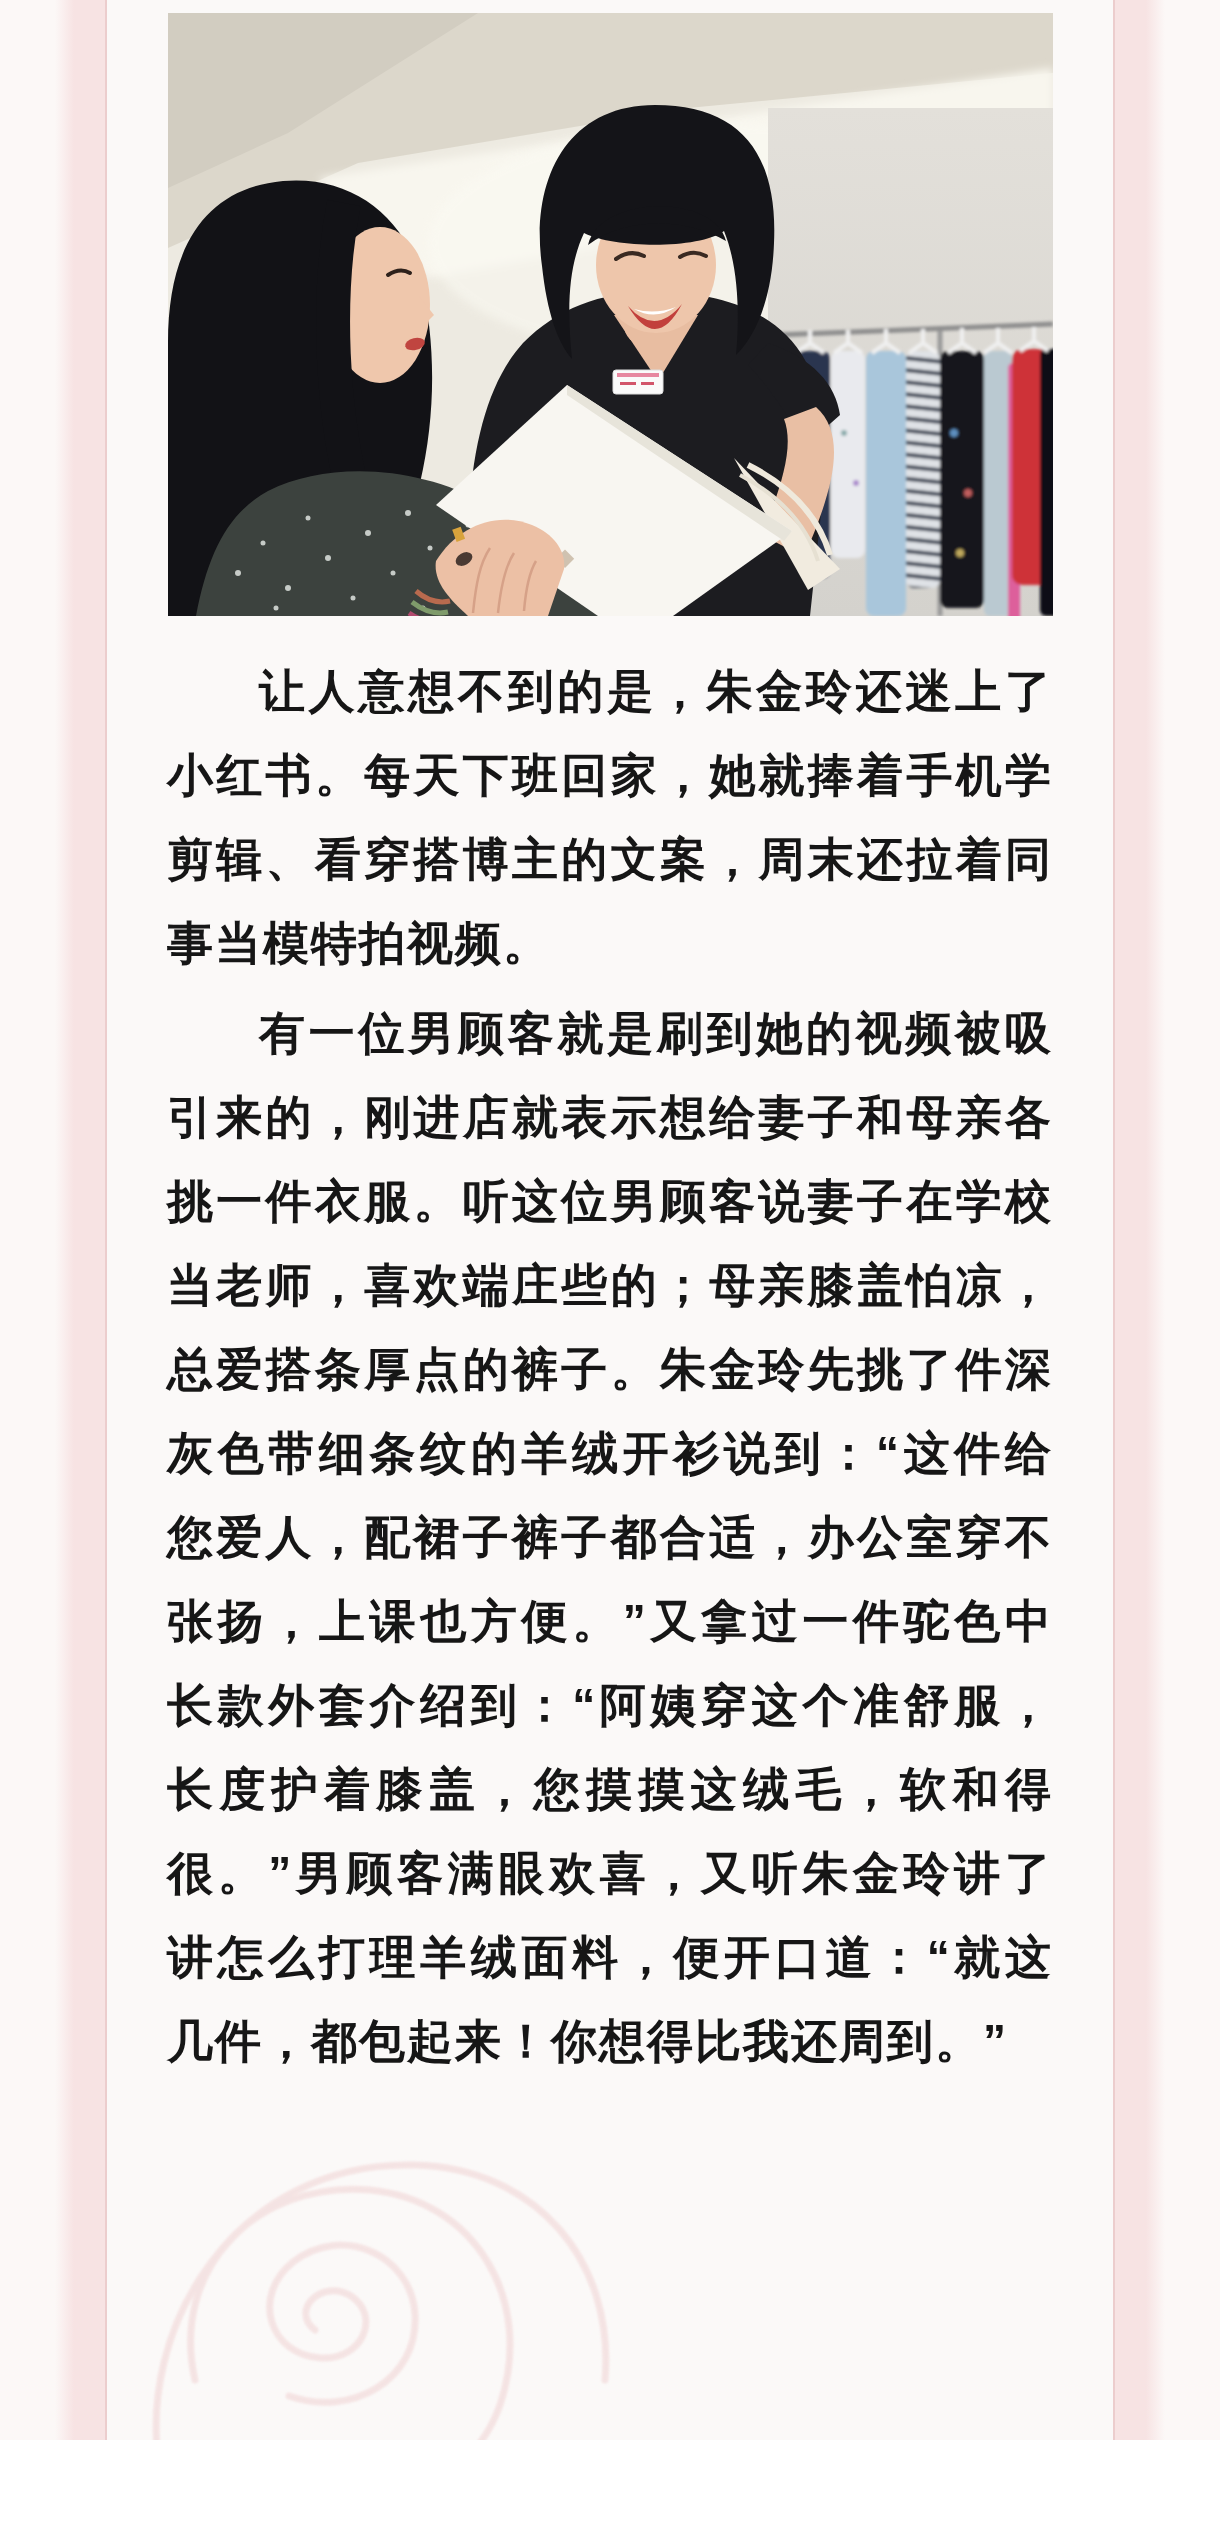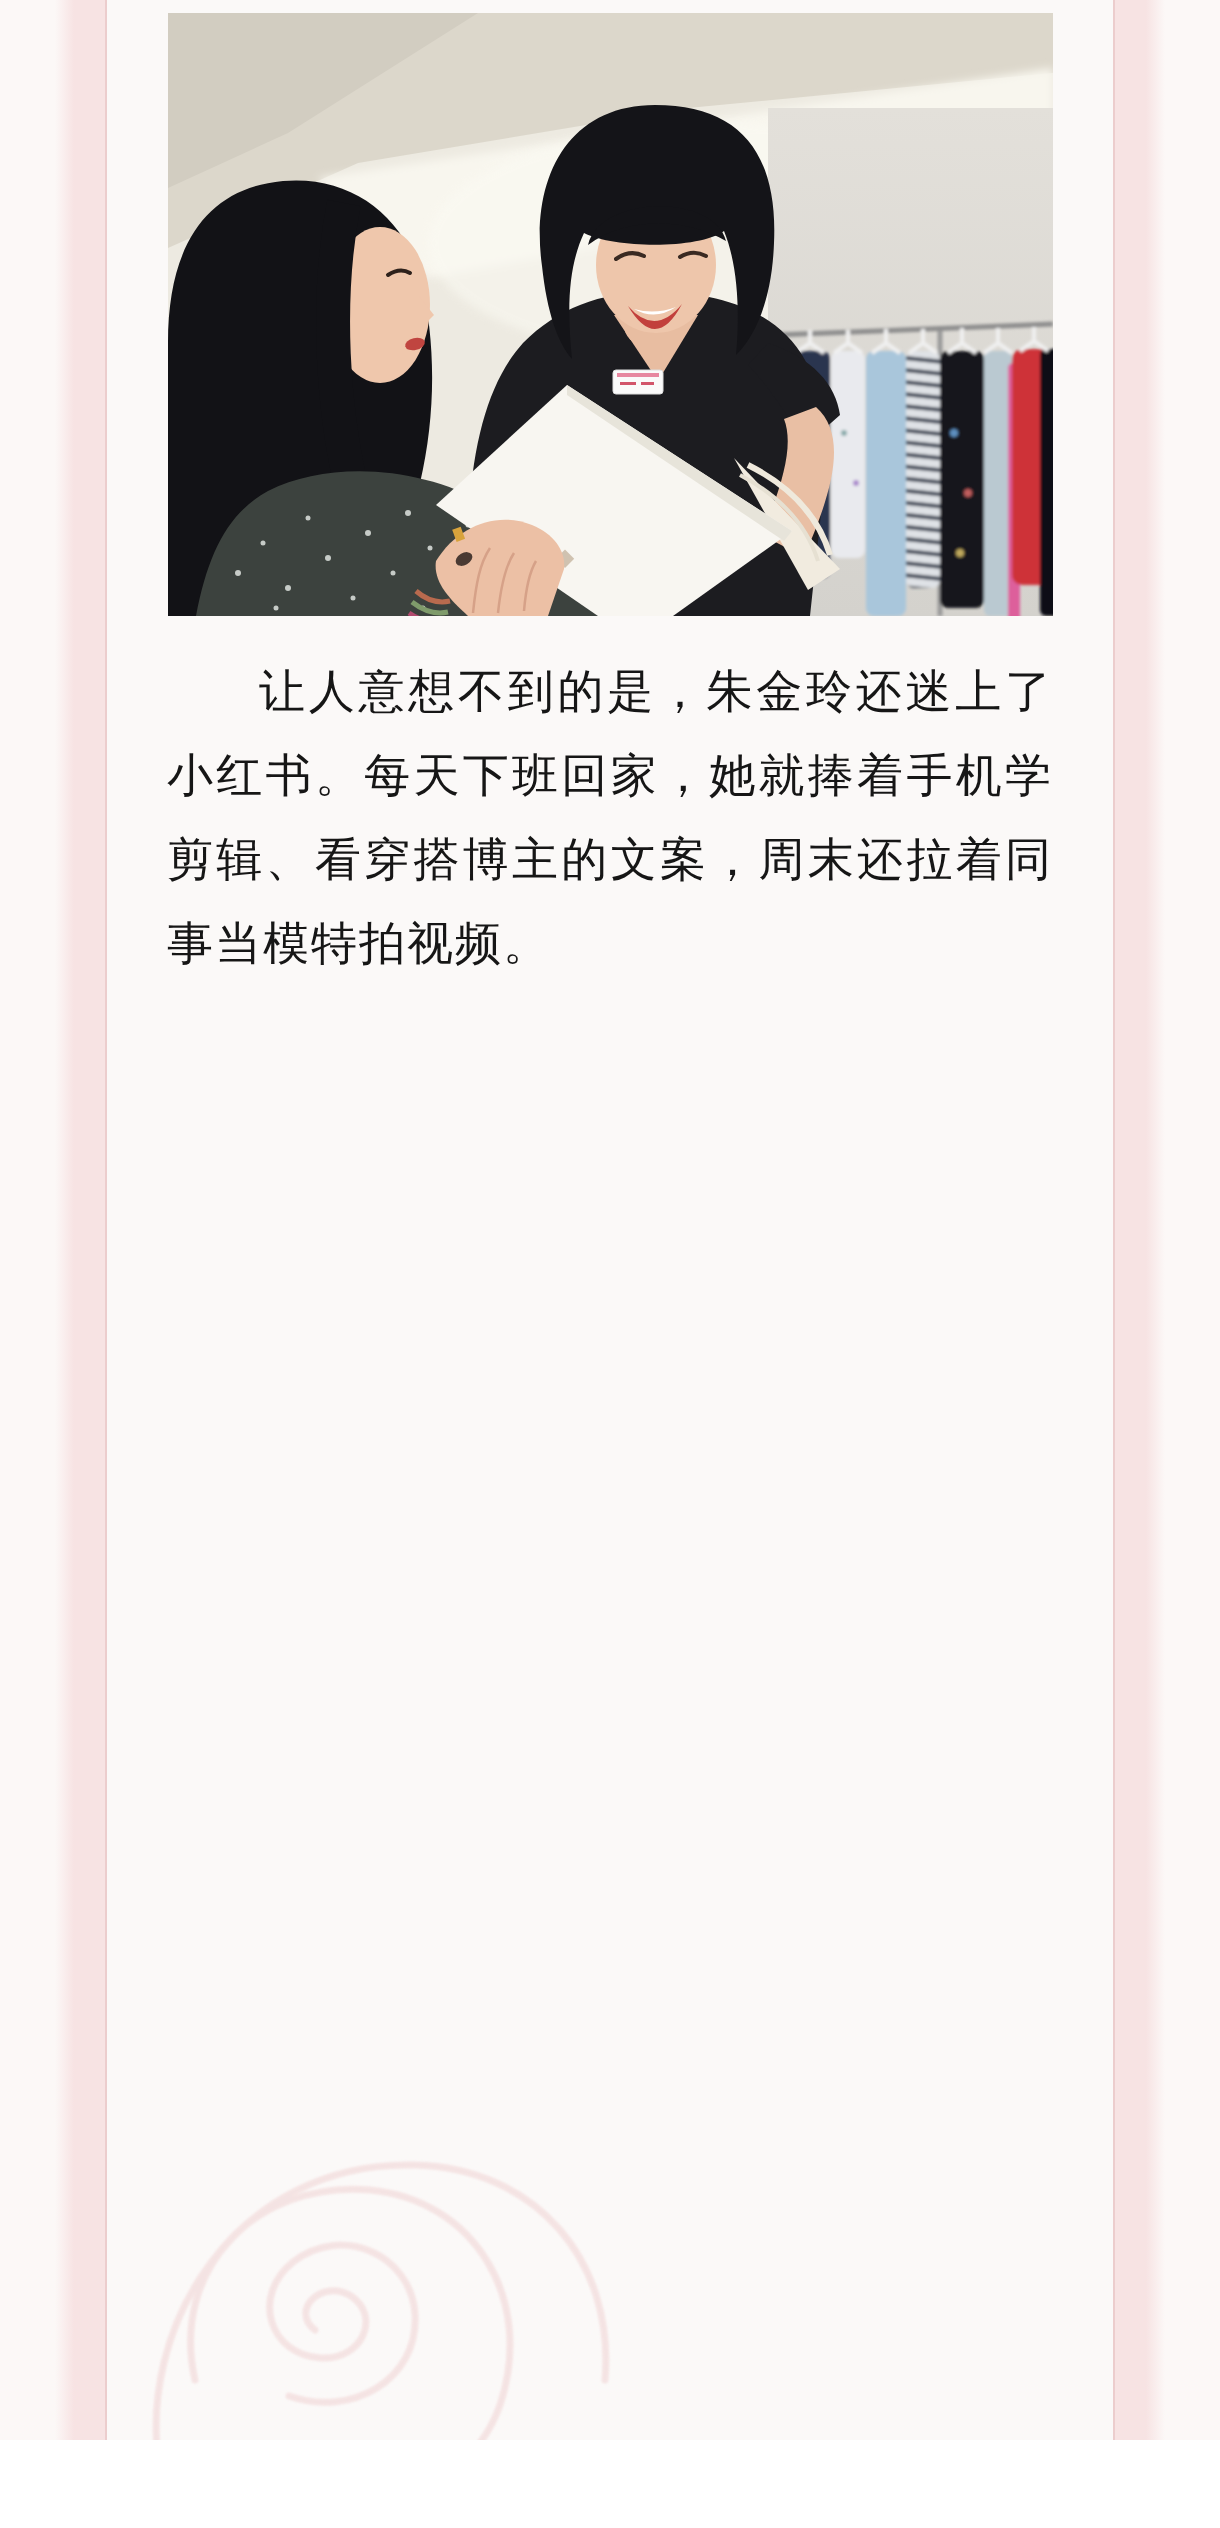--- a/index.html
+++ b/index.html
@@ -1,19 +1,20 @@
 <!DOCTYPE html>
 <html><head>
 <meta charset="utf-8">
 <style>
   html,body{margin:0;padding:0;}
   .page{
     position:relative;width:1220px;height:2440px;overflow:hidden;
     background:linear-gradient(90deg,#fcf8f7 0px,#fcf8f7 55px,#f7e3e3 74px,#f7e3e3 1146px,#fcf8f7 1165px,#fcf8f7 1220px);
     font-family:"Liberation Sans",sans-serif;
+    font-weight:bold;
   }
   .card{
     position:absolute;left:105px;top:0;width:1010px;height:2473px;box-sizing:border-box;
     background:#fbf9f8;
     border-left:2px solid #eccdcd;border-right:2px solid #eccdcd;border-bottom:2px solid #e9c6c6;
     overflow:hidden;
   }
   figure.photo{
     margin:13px auto 0;width:885px;height:603px;display:block;position:relative;z-index:2;
     overflow:hidden;background:#e8e4da;
@@ -163,20 +164,21 @@
             <path d="M248,578 q 16,14 34,10" stroke="#b96a4e"></path>
             <path d="M244,589 q 18,14 36,10" stroke="#7f9b6b"></path>
             <path d="M241,600 q 18,12 36,8" stroke="#b14a6e"></path>
           </g>
         </g>
       </svg>
     </figure>
 
     <div class="article-body">
       <p>让人意想不到的是，朱金玲还迷上了小红书。每天下班回家，她就捧着手机学剪辑、看穿搭博主的文案，周末还拉着同事当模特拍视频。</p>
+      <p>有一位男顾客就是刷到她的视频被吸引来的，刚进店就表示想给妻子和母亲各挑一件衣服。听这位男顾客说妻子在学校当老师，喜欢端庄些的；母亲膝盖怕凉，总爱搭条厚点的裤子。朱金玲先挑了件深灰色带细条纹的羊绒开衫说到：“这件给您爱人，配裙子裤子都合适，办公室穿不张扬，上课也方便。”又拿过一件驼色中长款外套介绍到：“阿姨穿这个准舒服，长度护着膝盖，您摸摸这绒毛，软和得很。”男顾客满眼欢喜，又听朱金玲讲了讲怎么打理羊绒面料，便开口道：“就这几件，都包起来！你想得比我还周到。”</p>
     </div>
 
     <div class="rose-watermark">
       <svg width="580" height="500" viewBox="0 0 580 500" xmlns="http://www.w3.org/2000/svg">
         <g stroke="#f1d6d6" stroke-width="7" fill="none" stroke-linecap="round" filter="blur(1px)">
           <path d="M200,280 c -26,-20 8,-52 36,-34 c 30,20 12,64 -30,62 c -52,-3 -70,-62 -28,-96 c 48,-38 118,-8 122,52 c 4,66 -64,104 -126,82"></path>
           <path d="M80,330 C 55,220 140,130 255,140 C 360,150 420,250 385,355 C 362,420 295,460 220,450"></path>
           <path d="M45,420 C 20,280 120,110 300,115 C 420,118 500,210 490,330"></path>
           <path d="M420,430 C 480,400 545,420 590,480"></path>
           <path d="M445,470 C 500,505 530,545 545,600"></path>

